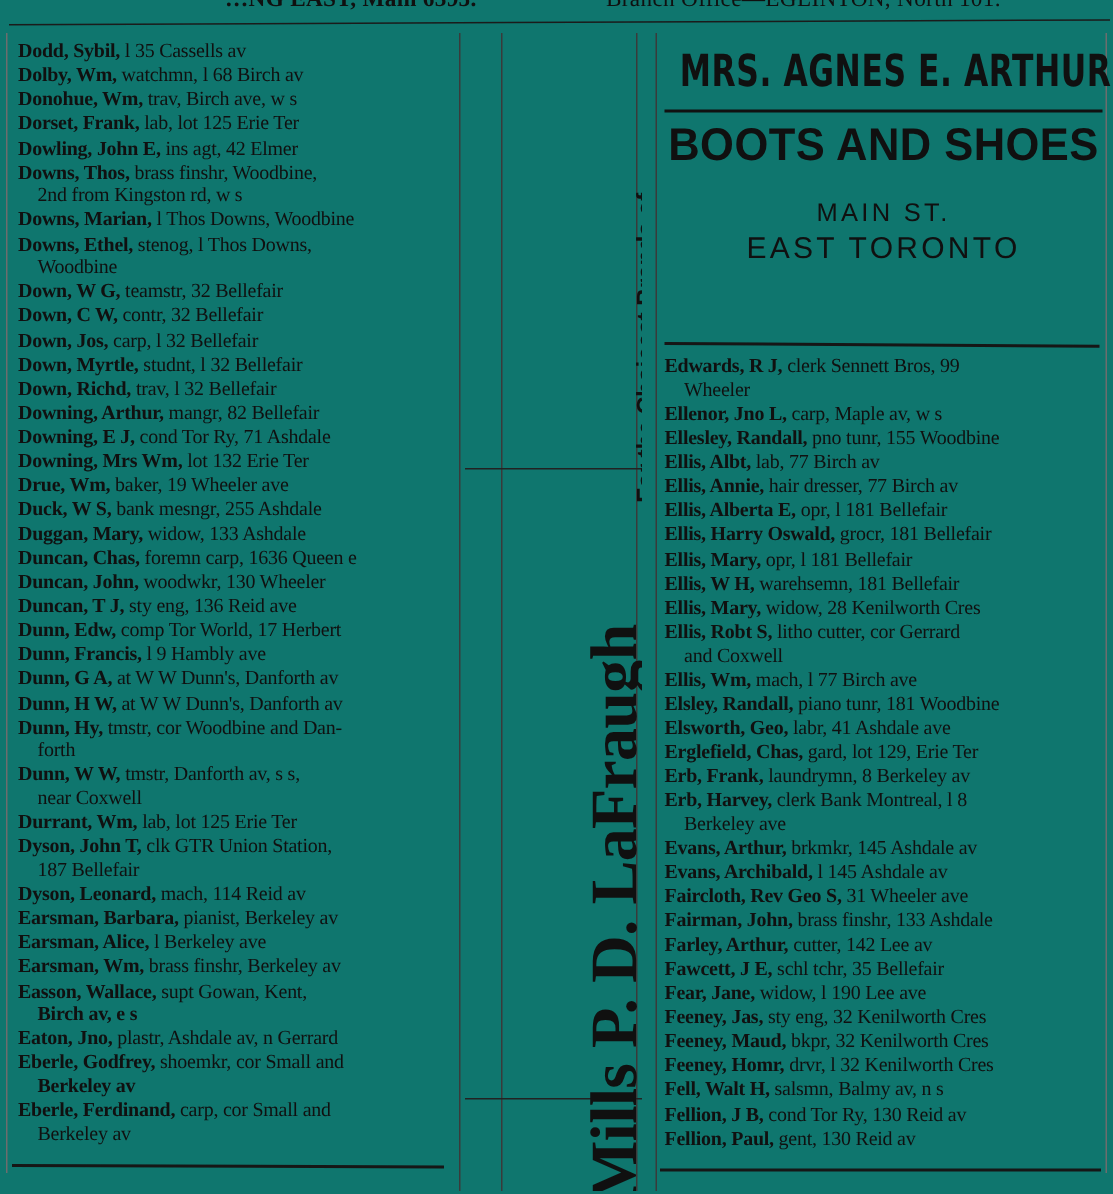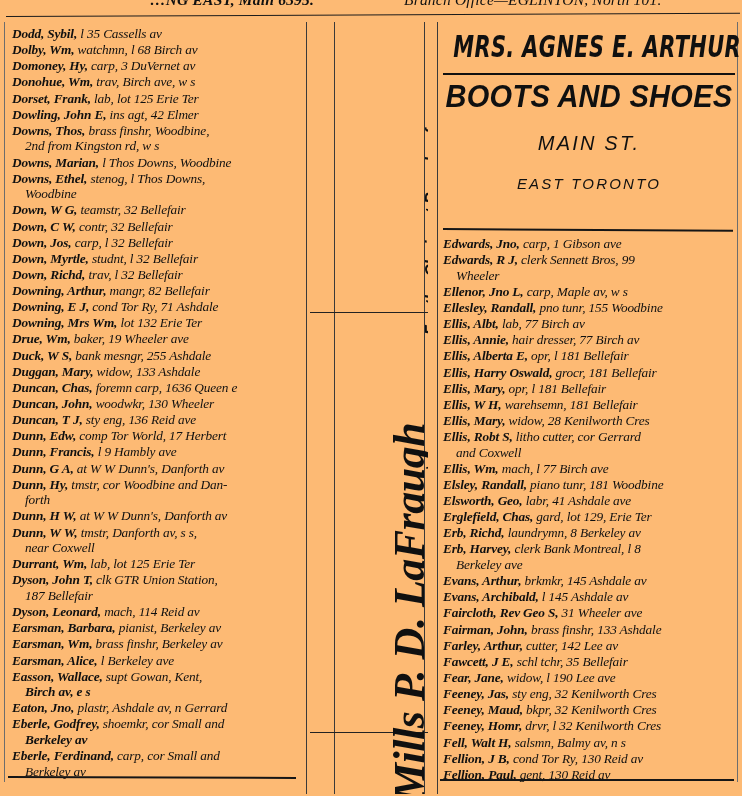--- a/index.html
+++ b/index.html
@@ -13,22 +13,21 @@
     overflow: hidden;
     font-family: "Liberation Serif", "DejaVu Serif", serif;
     color: #101010;
     position: relative;
   }
 
   
   #page {
     position: absolute;
     inset: 0;
-    background: #fdba74;
-    font-style: italic;
+    background: #0f766e;
   }
 
   
   #running-head {
     position: absolute;
     left: 0; top: -9px;
     width: 742px;
     height: 22px;
     overflow: hidden;
     white-space: nowrap;
@@ -178,32 +177,32 @@
   #shoe-ad .ad-product {
     font-family: "Liberation Sans", "DejaVu Sans", sans-serif;
     font-size: 29px;
     font-weight: 700;
     letter-spacing: 0.3px;
     transform: scaleY(1.05);
     white-space: nowrap;
   }
   #shoe-ad .ad-city1 {
     font-family: "Liberation Sans", "DejaVu Sans", sans-serif;
+    font-size: 17px;
+    font-weight: 400;
+    letter-spacing: 2.2px;
+    margin-top: 18px;
+    white-space: nowrap;
+  }
+  #shoe-ad .ad-city2 {
+    font-family: "Liberation Sans", "DejaVu Sans", sans-serif;
     font-size: 20px;
     font-weight: 400;
     letter-spacing: 2.2px;
-    margin-top: 18px;
-    white-space: nowrap;
-  }
-  #shoe-ad .ad-city2 {
-    font-family: "Liberation Sans", "DejaVu Sans", sans-serif;
-    font-size: 15px;
-    font-weight: 400;
-    letter-spacing: 2.2px;
-    margin-top: 20px;
+    margin-top: 3px;
     white-space: nowrap;
   }
   #shoe-ad-bottom-rule {
     position: absolute;
     left: 443px; top: 228px;
     width: 290px; height: 0;
     border-top: 2.2px solid #161616;
     transform: rotate(0.35deg);
     transform-origin: left center;
   }
@@ -240,21 +239,20 @@
   <div class="vrule" id="vrule-edge-l"></div>
   <div class="vrule" id="vrule-a"></div>
   <div class="vrule" id="vrule-b"></div>
   <div class="vrule" id="vrule-c"></div>
   <div class="vrule" id="vrule-d"></div>
   <div class="vrule" id="vrule-edge-r"></div>
 
   <div class="dir-col" id="col-left">
       <p class="entry"><span class="lead">Dodd, Sybil,</span><span> l 35 Cassells av</span></p>
       <p class="entry"><span class="lead">Dolby, Wm,</span><span> watchmn, l 68 Birch av</span></p>
-      <p class="entry"><span class="lead">Domoney, Hy,</span><span> carp, 3 DuVernet av</span></p>
       <p class="entry"><span class="lead">Donohue, Wm,</span><span> trav, Birch ave, w s</span></p>
       <p class="entry"><span class="lead">Dorset, Frank,</span><span> lab, lot 125 Erie Ter</span></p>
       <p class="entry"><span class="lead">Dowling, John E,</span><span> ins agt, 42 Elmer</span></p>
       <p class="entry"><span class="lead">Downs, Thos,</span><span> brass finshr, Woodbine,</span><span class="cont">2nd from Kingston rd, w s</span></p>
       <p class="entry"><span class="lead">Downs, Marian,</span><span> l Thos Downs, Woodbine</span></p>
       <p class="entry"><span class="lead">Downs, Ethel,</span><span> stenog, l Thos Downs,</span><span class="cont">Woodbine</span></p>
       <p class="entry"><span class="lead">Down, W G,</span><span> teamstr, 32 Bellefair</span></p>
       <p class="entry"><span class="lead">Down, C W,</span><span> contr, 32 Bellefair</span></p>
       <p class="entry"><span class="lead">Down, Jos,</span><span> carp, l 32 Bellefair</span></p>
       <p class="entry"><span class="lead">Down, Myrtle,</span><span> studnt, l 32 Bellefair</span></p>
@@ -264,29 +262,29 @@
       <p class="entry"><span class="lead">Downing, Mrs Wm,</span><span> lot 132 Erie Ter</span></p>
       <p class="entry"><span class="lead">Drue, Wm,</span><span> baker, 19 Wheeler ave</span></p>
       <p class="entry"><span class="lead">Duck, W S,</span><span> bank mesngr, 255 Ashdale</span></p>
       <p class="entry"><span class="lead">Duggan, Mary,</span><span> widow, 133 Ashdale</span></p>
       <p class="entry"><span class="lead">Duncan, Chas,</span><span> foremn carp, 1636 Queen e</span></p>
       <p class="entry"><span class="lead">Duncan, John,</span><span> woodwkr, 130 Wheeler</span></p>
       <p class="entry"><span class="lead">Duncan, T J,</span><span> sty eng, 136 Reid ave</span></p>
       <p class="entry"><span class="lead">Dunn, Edw,</span><span> comp Tor World, 17 Herbert</span></p>
       <p class="entry"><span class="lead">Dunn, Francis,</span><span> l 9 Hambly ave</span></p>
       <p class="entry"><span class="lead">Dunn, G A,</span><span> at W W Dunn's, Danforth av</span></p>
+      <p class="entry"><span class="lead">Dunn, H W,</span><span> at W W Dunn's, Danforth av</span></p>
       <p class="entry"><span class="lead">Dunn, Hy,</span><span> tmstr, cor Woodbine and Dan-</span><span class="cont">forth</span></p>
-      <p class="entry"><span class="lead">Dunn, H W,</span><span> at W W Dunn's, Danforth av</span></p>
       <p class="entry"><span class="lead">Dunn, W W,</span><span> tmstr, Danforth av, s s,</span><span class="cont">near Coxwell</span></p>
       <p class="entry"><span class="lead">Durrant, Wm,</span><span> lab, lot 125 Erie Ter</span></p>
       <p class="entry"><span class="lead">Dyson, John T,</span><span> clk GTR Union Station,</span><span class="cont">187 Bellefair</span></p>
       <p class="entry"><span class="lead">Dyson, Leonard,</span><span> mach, 114 Reid av</span></p>
       <p class="entry"><span class="lead">Earsman, Barbara,</span><span> pianist, Berkeley av</span></p>
+      <p class="entry"><span class="lead">Earsman, Alice,</span><span> l Berkeley ave</span></p>
       <p class="entry"><span class="lead">Earsman, Wm,</span><span> brass finshr, Berkeley av</span></p>
-      <p class="entry"><span class="lead">Earsman, Alice,</span><span> l Berkeley ave</span></p>
       <p class="entry"><span class="lead">Easson, Wallace,</span><span> supt Gowan, Kent,</span><span class="cont" style="font-weight: 700;">Birch av, e s</span></p>
       <p class="entry"><span class="lead">Eaton, Jno,</span><span> plastr, Ashdale av, n Gerrard</span></p>
       <p class="entry"><span class="lead">Eberle, Godfrey,</span><span> shoemkr, cor Small and</span><span class="cont" style="font-weight: 700;">Berkeley av</span></p>
       <p class="entry"><span class="lead">Eberle, Ferdinand,</span><span> carp, cor Small and</span><span class="cont">Berkeley av</span></p>
     </div>
 
   <div id="mid-ad">
     <div class="midrule" id="midrule-1"></div>
     <div class="midrule" id="midrule-2"></div>
 
@@ -303,37 +301,36 @@
   <div id="shoe-ad">
     <div class="ad-name">MRS. AGNES E. ARTHUR</div>
     <div class="ad-rule"></div>
     <div class="ad-product">BOOTS AND SHOES</div>
     <div class="ad-city1">MAIN ST.</div>
     <div class="ad-city2">EAST TORONTO</div>
   </div>
   <div id="shoe-ad-bottom-rule"></div>
 
   <div class="dir-col" id="col-right">
-      <p class="entry"><span class="lead">Edwards, Jno,</span><span> carp, 1 Gibson ave</span></p>
       <p class="entry"><span class="lead">Edwards, R J,</span><span> clerk Sennett Bros, 99</span><span class="cont">Wheeler</span></p>
       <p class="entry"><span class="lead">Ellenor, Jno L,</span><span> carp, Maple av, w s</span></p>
       <p class="entry"><span class="lead">Ellesley, Randall,</span><span> pno tunr, 155 Woodbine</span></p>
       <p class="entry"><span class="lead">Ellis, Albt,</span><span> lab, 77 Birch av</span></p>
       <p class="entry"><span class="lead">Ellis, Annie,</span><span> hair dresser, 77 Birch av</span></p>
       <p class="entry"><span class="lead">Ellis, Alberta E,</span><span> opr, l 181 Bellefair</span></p>
       <p class="entry"><span class="lead">Ellis, Harry Oswald,</span><span> grocr, 181 Bellefair</span></p>
       <p class="entry"><span class="lead">Ellis, Mary,</span><span> opr, l 181 Bellefair</span></p>
       <p class="entry"><span class="lead">Ellis, W H,</span><span> warehsemn, 181 Bellefair</span></p>
       <p class="entry"><span class="lead">Ellis, Mary,</span><span> widow, 28 Kenilworth Cres</span></p>
       <p class="entry"><span class="lead">Ellis, Robt S,</span><span> litho cutter, cor Gerrard</span><span class="cont">and Coxwell</span></p>
       <p class="entry"><span class="lead">Ellis, Wm,</span><span> mach, l 77 Birch ave</span></p>
       <p class="entry"><span class="lead">Elsley, Randall,</span><span> piano tunr, 181 Woodbine</span></p>
       <p class="entry"><span class="lead">Elsworth, Geo,</span><span> labr, 41 Ashdale ave</span></p>
       <p class="entry"><span class="lead">Erglefield, Chas,</span><span> gard, lot 129, Erie Ter</span></p>
-      <p class="entry"><span class="lead">Erb, Richd,</span><span> laundrymn, 8 Berkeley av</span></p>
+      <p class="entry"><span class="lead">Erb, Frank,</span><span> laundrymn, 8 Berkeley av</span></p>
       <p class="entry"><span class="lead">Erb, Harvey,</span><span> clerk Bank Montreal, l 8</span><span class="cont">Berkeley ave</span></p>
       <p class="entry"><span class="lead">Evans, Arthur,</span><span> brkmkr, 145 Ashdale av</span></p>
       <p class="entry"><span class="lead">Evans, Archibald,</span><span> l 145 Ashdale av</span></p>
       <p class="entry"><span class="lead">Faircloth, Rev Geo S,</span><span> 31 Wheeler ave</span></p>
       <p class="entry"><span class="lead">Fairman, John,</span><span> brass finshr, 133 Ashdale</span></p>
       <p class="entry"><span class="lead">Farley, Arthur,</span><span> cutter, 142 Lee av</span></p>
       <p class="entry"><span class="lead">Fawcett, J E,</span><span> schl tchr, 35 Bellefair</span></p>
       <p class="entry"><span class="lead">Fear, Jane,</span><span> widow, l 190 Lee ave</span></p>
       <p class="entry"><span class="lead">Feeney, Jas,</span><span> sty eng, 32 Kenilworth Cres</span></p>
       <p class="entry"><span class="lead">Feeney, Maud,</span><span> bkpr, 32 Kenilworth Cres</span></p>

